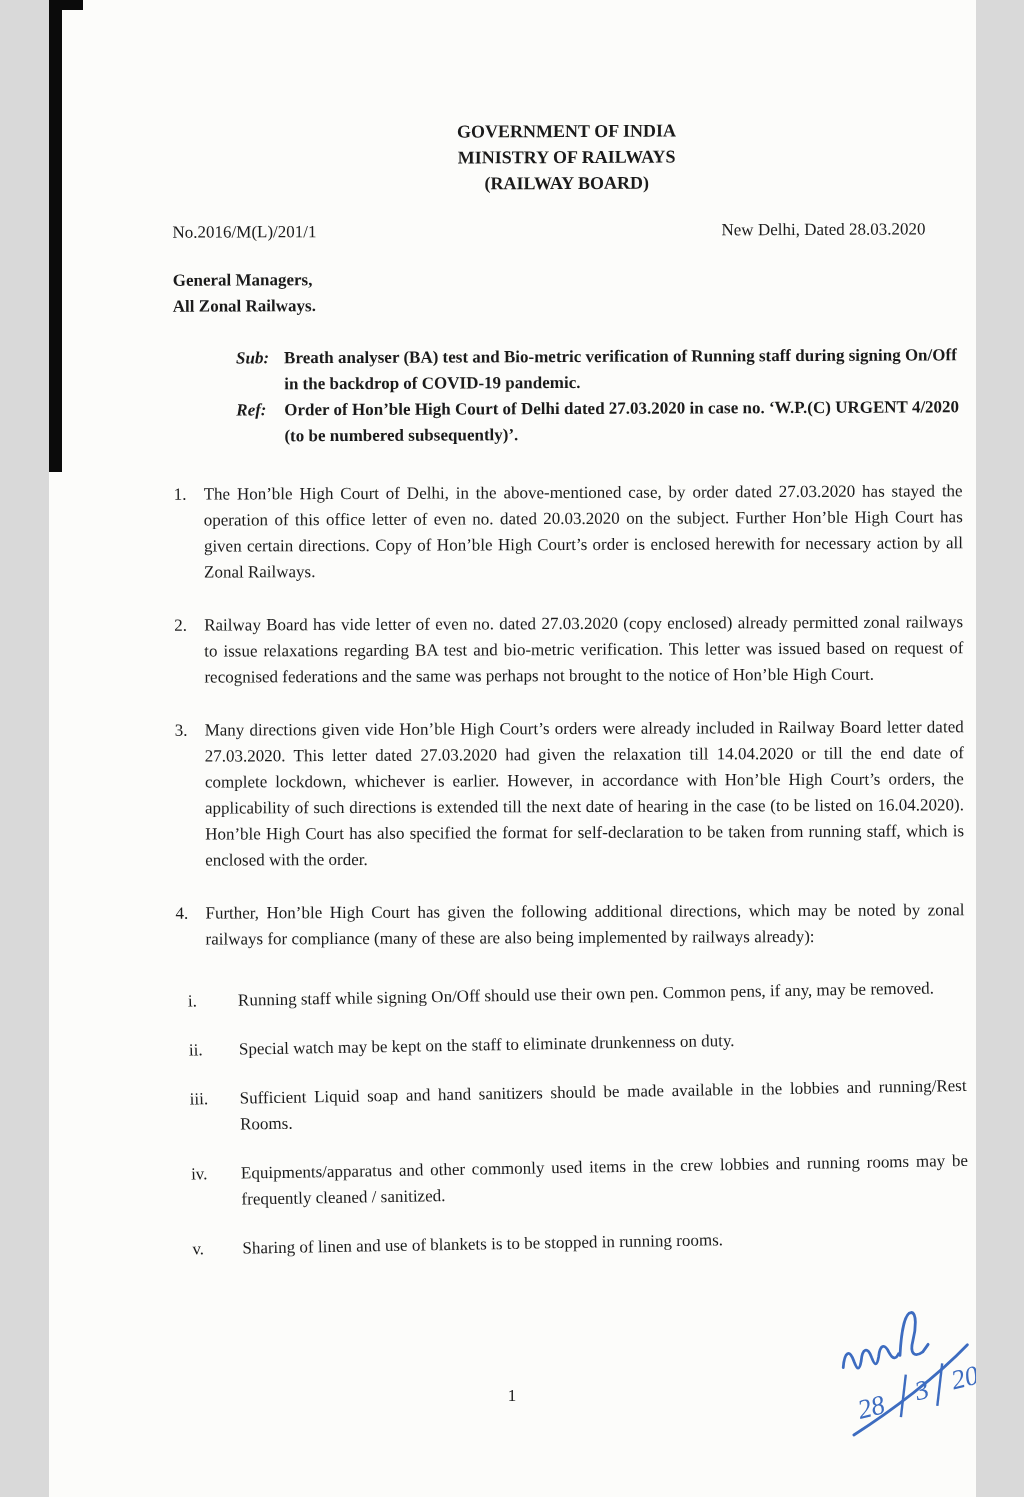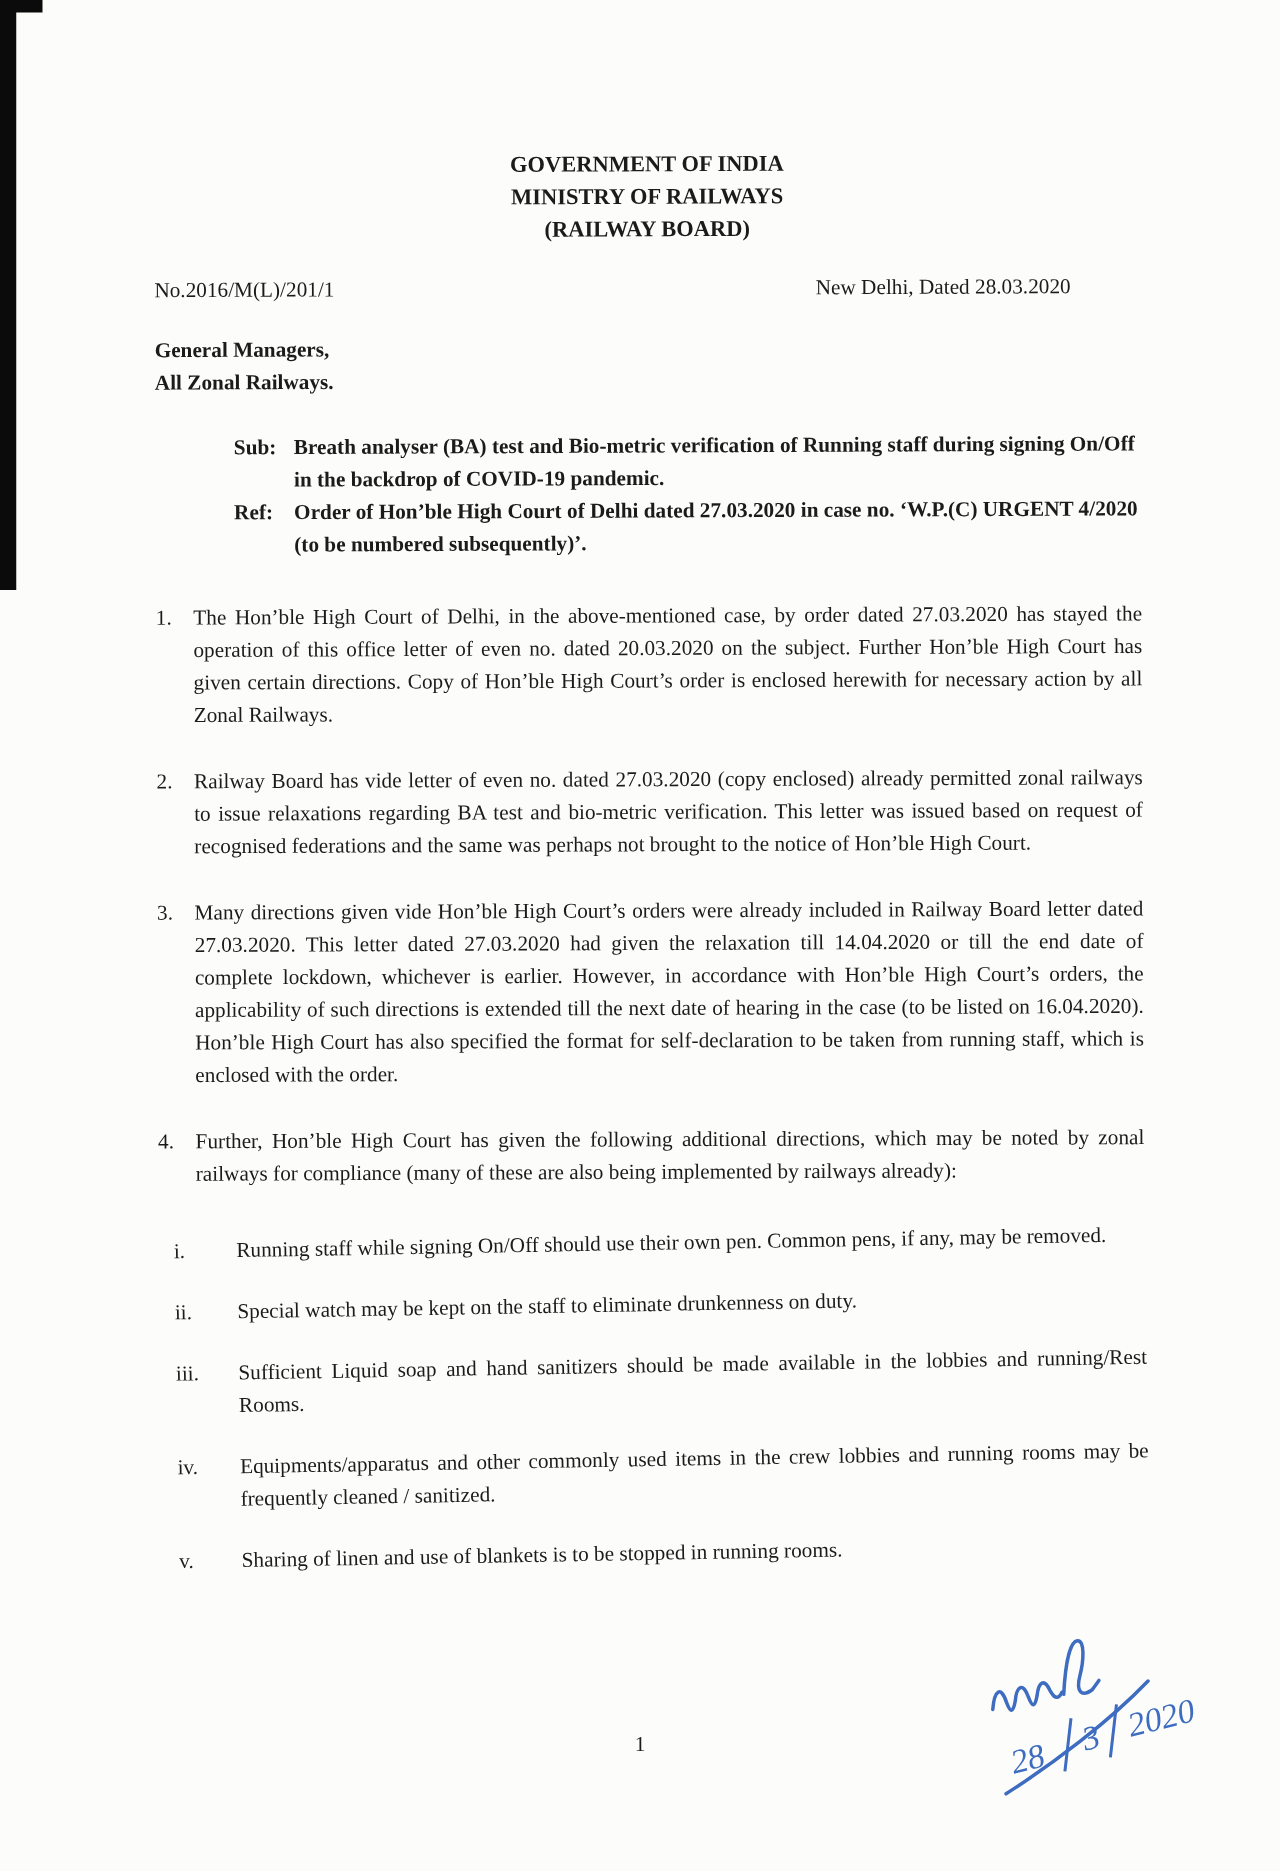--- a/index.html
+++ b/index.html
@@ -1,18 +1,18 @@
 <!DOCTYPE html>
 <html><head>
 <meta charset="utf-8">
 <style>
   html,body { margin:0; padding:0; background:#d9d9d9; }
   .page {
     position:relative;
-    width:1024px; height:1497px;
+    width:927px; height:1497px;
     margin:0 auto;
     background:#fcfcfa;
     font-family:"Liberation Serif","DejaVu Serif",serif;
     color:#1b1b1b;
     overflow:hidden;
   }
   .scan-strip {
     position:absolute; left:0; top:0;
     width:13px; height:472px;
     background:#0b0b0b;
@@ -36,32 +36,32 @@
     font-weight:bold;
     font-size:18px;
     line-height:26px;
     margin-bottom:22px;
   }
   .ref-row {
     display:flex;
     justify-content:space-between;
     margin-bottom:22px;
   }
-  .ref-row .place-date { margin-right:56px; }
+  .ref-row .place-date { margin-right:36px; }
   .addressee {
     font-weight:bold;
     margin-bottom:26px;
   }
   .subject-block {
     margin-left:63px;
     font-weight:bold;
     margin-bottom:32px;
   }
   .subject-row { display:flex; }
-  .subject-label { width:48px; flex-shrink:0; }
+  .subject-label { width:48px; flex-shrink:0;font-style:italic; }
   .subject-text { flex:1; text-align:left; }
   .para {
     display:flex;
     margin-bottom:27px;
   }
   .para-num { width:30px; flex-shrink:0; }
   .para-text { flex:1; text-align:justify; }
   .para.last-numbered { margin-bottom:36px; }
   .subitems {
     transform:rotate(-0.75deg);

